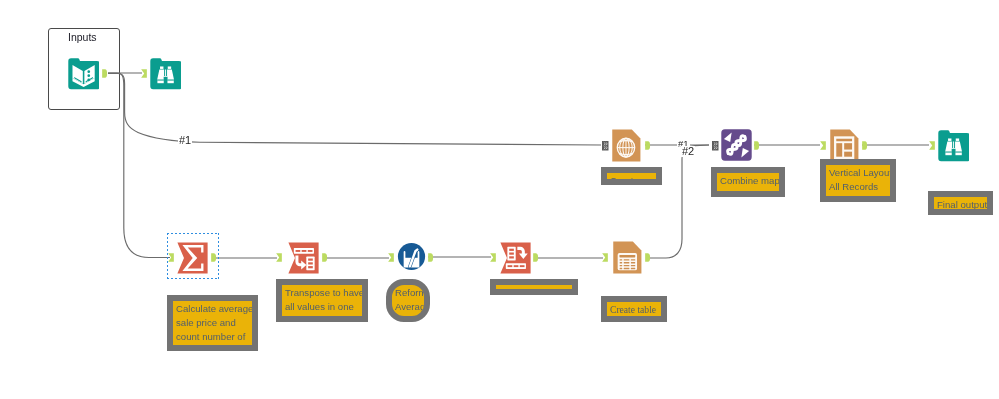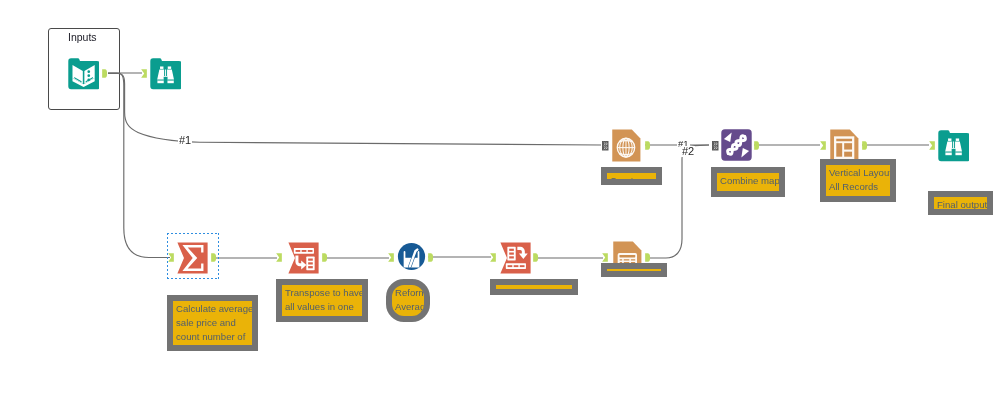--- a/index.html
+++ b/index.html
@@ -315,18 +315,18 @@
       <div class="anchor" style="left: 602px; top: 253px;">
         <svg viewBox="0 0 12 18" width="6" height="9">
           <path d="M0.3,0.3 H11.7 V17.7 H0.3 L6.4,9.0 Z" fill="#bcdb61"></path>
         </svg>
       </div>
       <div class="anchor" style="left: 645px; top: 253px;">
         <svg viewBox="0 0 12 18" width="6" height="9">
           <path d="M0.3,0.3 H6.0 a4.2,8.7 0 0 1 0,17.4 H0.3 Z" fill="#bcdb61"></path>
         </svg>
       </div>
-      <div class="label" style="left: 601px; top: 263px; width: 66px; height: 14px;">Create table</div>
+      <div class="label" style="left: 601px; top: 296px; width: 66px; height: 26px; font-family: Liberation Serif, serif;">Create table</div>
       <div class="wirelabel" style="left: 178px; top: 135px; font-size: 11px;">#1</div>
       <div class="wirelabel" style="left: 677px; top: 139px; font-size: 9.5px;">#1</div>
       <div class="wirelabel" style="left: 681px; top: 146px; font-size: 11px;">#2</div>
     </div>
 </div>
 
 </body></html>

